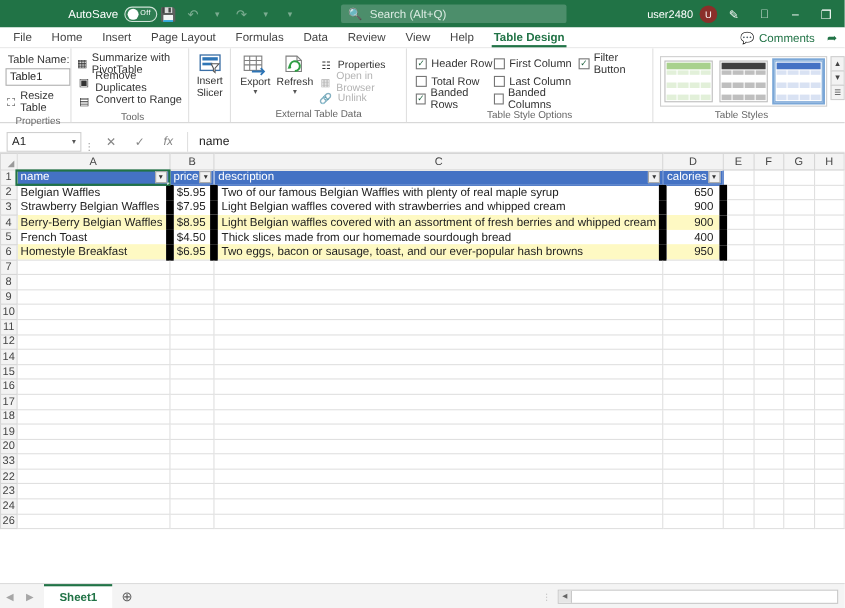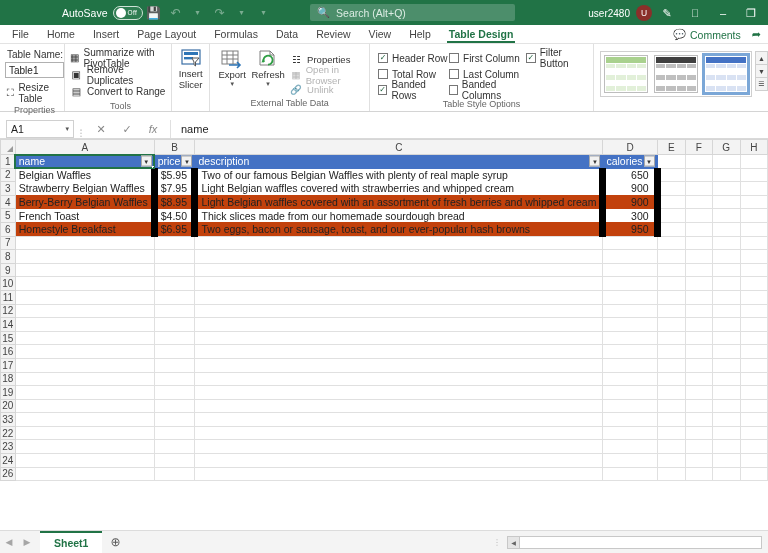--- a/index.html
+++ b/index.html
@@ -199,21 +199,21 @@
   }
   td.cell {
     border: 1px solid #e0e0e0; height: 13.6px; font-size: 10.5px; color: #222;
     padding: 0 3px; overflow: hidden; white-space: nowrap; vertical-align: middle;
   }
   
   td.t-head {
     background: #4472c4; color: #ffffff; font-weight: normal;
     border: 1px solid #4472c4; position: relative; padding-right: 14px;
   }
-  td.t-band { background: #c2410c; }
+  td.t-band { background: #fef9c3; }
   td.t-plain { background: #ffffff; }
   td.t-body { border-left: 1px solid #ffffff; border-right: 7px solid #000000;
               border-top: none; border-bottom: none; }
   td.num { text-align: right; padding-right: 5px; }
   .filter-btn {
     position: absolute; right: 2px; top: 50%; transform: translateY(-50%);
     width: 11px; height: 11px; background: #f1f1f1; border: 1px solid #a8a8a8;
     display: flex; align-items: center; justify-content: center;
     font-size: 6px; color: #333; line-height: 1;
   }
@@ -535,20 +535,21 @@
             </div>
         </div>
       </div>
 
       <div class="gal-scroll">
         <div class="gal-sbtn">▲</div>
         <div class="gal-sbtn">▼</div>
         <div class="gal-sbtn">☰</div>
       </div>
     </div>
+    <div class="glabel" style="margin-top:auto; width:160px;">Table Styles</div>
   </div>
 </div>
 
 <div class="fbar">
   <div class="namebox">
     <span>A1</span>
     <span class="nb-caret">▾</span>
   </div>
   <div class="fb-dots">⋮</div>
   <div class="fb-btn">✕</div>
@@ -644,21 +645,21 @@
       <td class="cell"></td>
       <td class="cell"></td>
       <td class="cell"></td>
     </tr>
 
     <tr>
       <th class="rowhdr">5</th>
       <td class="cell t-body t-plain">French Toast</td>
       <td class="cell t-body t-plain">$4.50</td>
       <td class="cell t-body t-plain">Thick slices made from our homemade sourdough bread</td>
-      <td class="cell t-body t-plain num">300</td>
+      <td class="cell t-body t-plain num">400</td>
       <td class="cell"></td>
       <td class="cell"></td>
       <td class="cell"></td>
       <td class="cell"></td>
     </tr>
 
     <tr>
       <th class="rowhdr">6</th>
       <td class="cell t-body t-band">Homestyle Breakfast</td>
       <td class="cell t-body t-band">$6.95</td>

